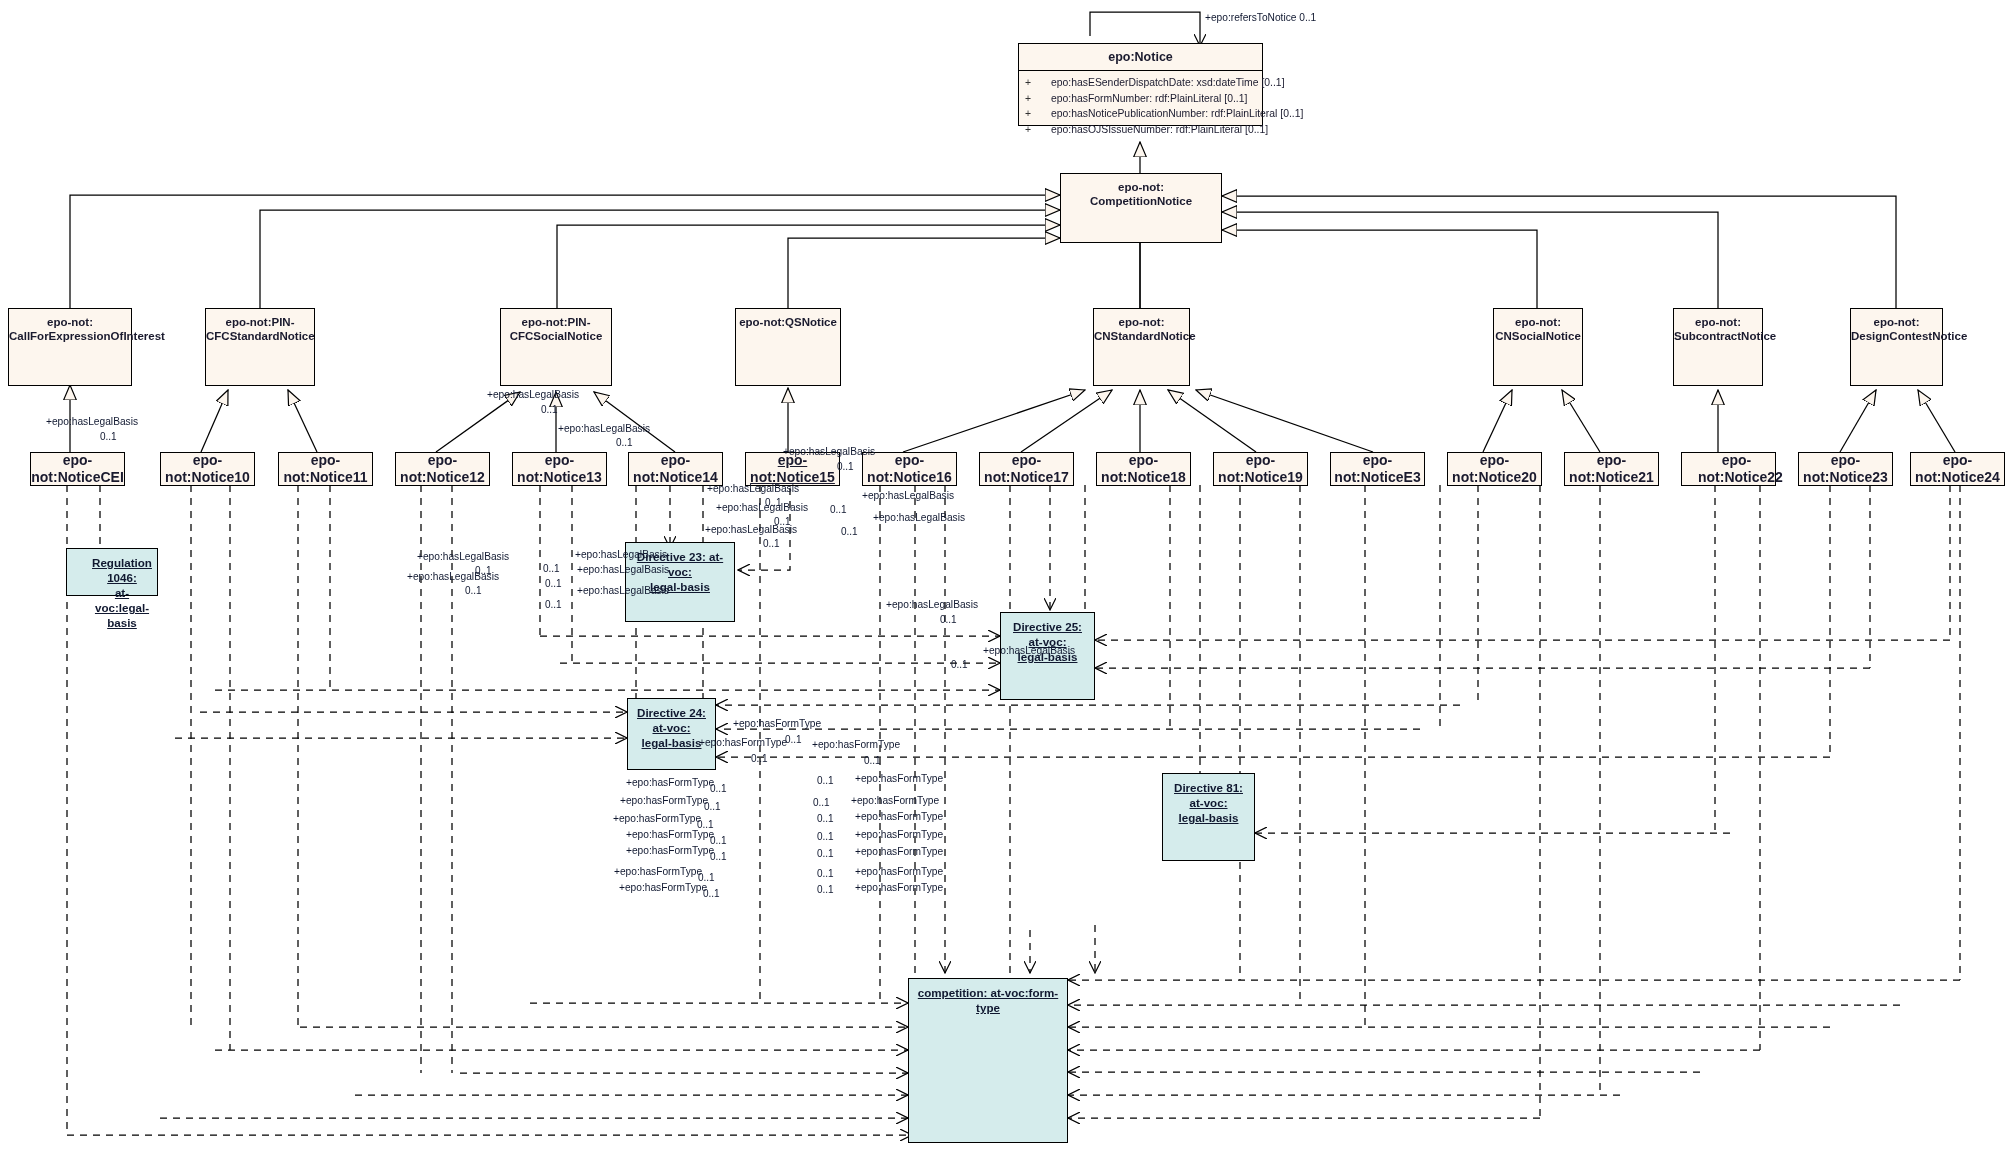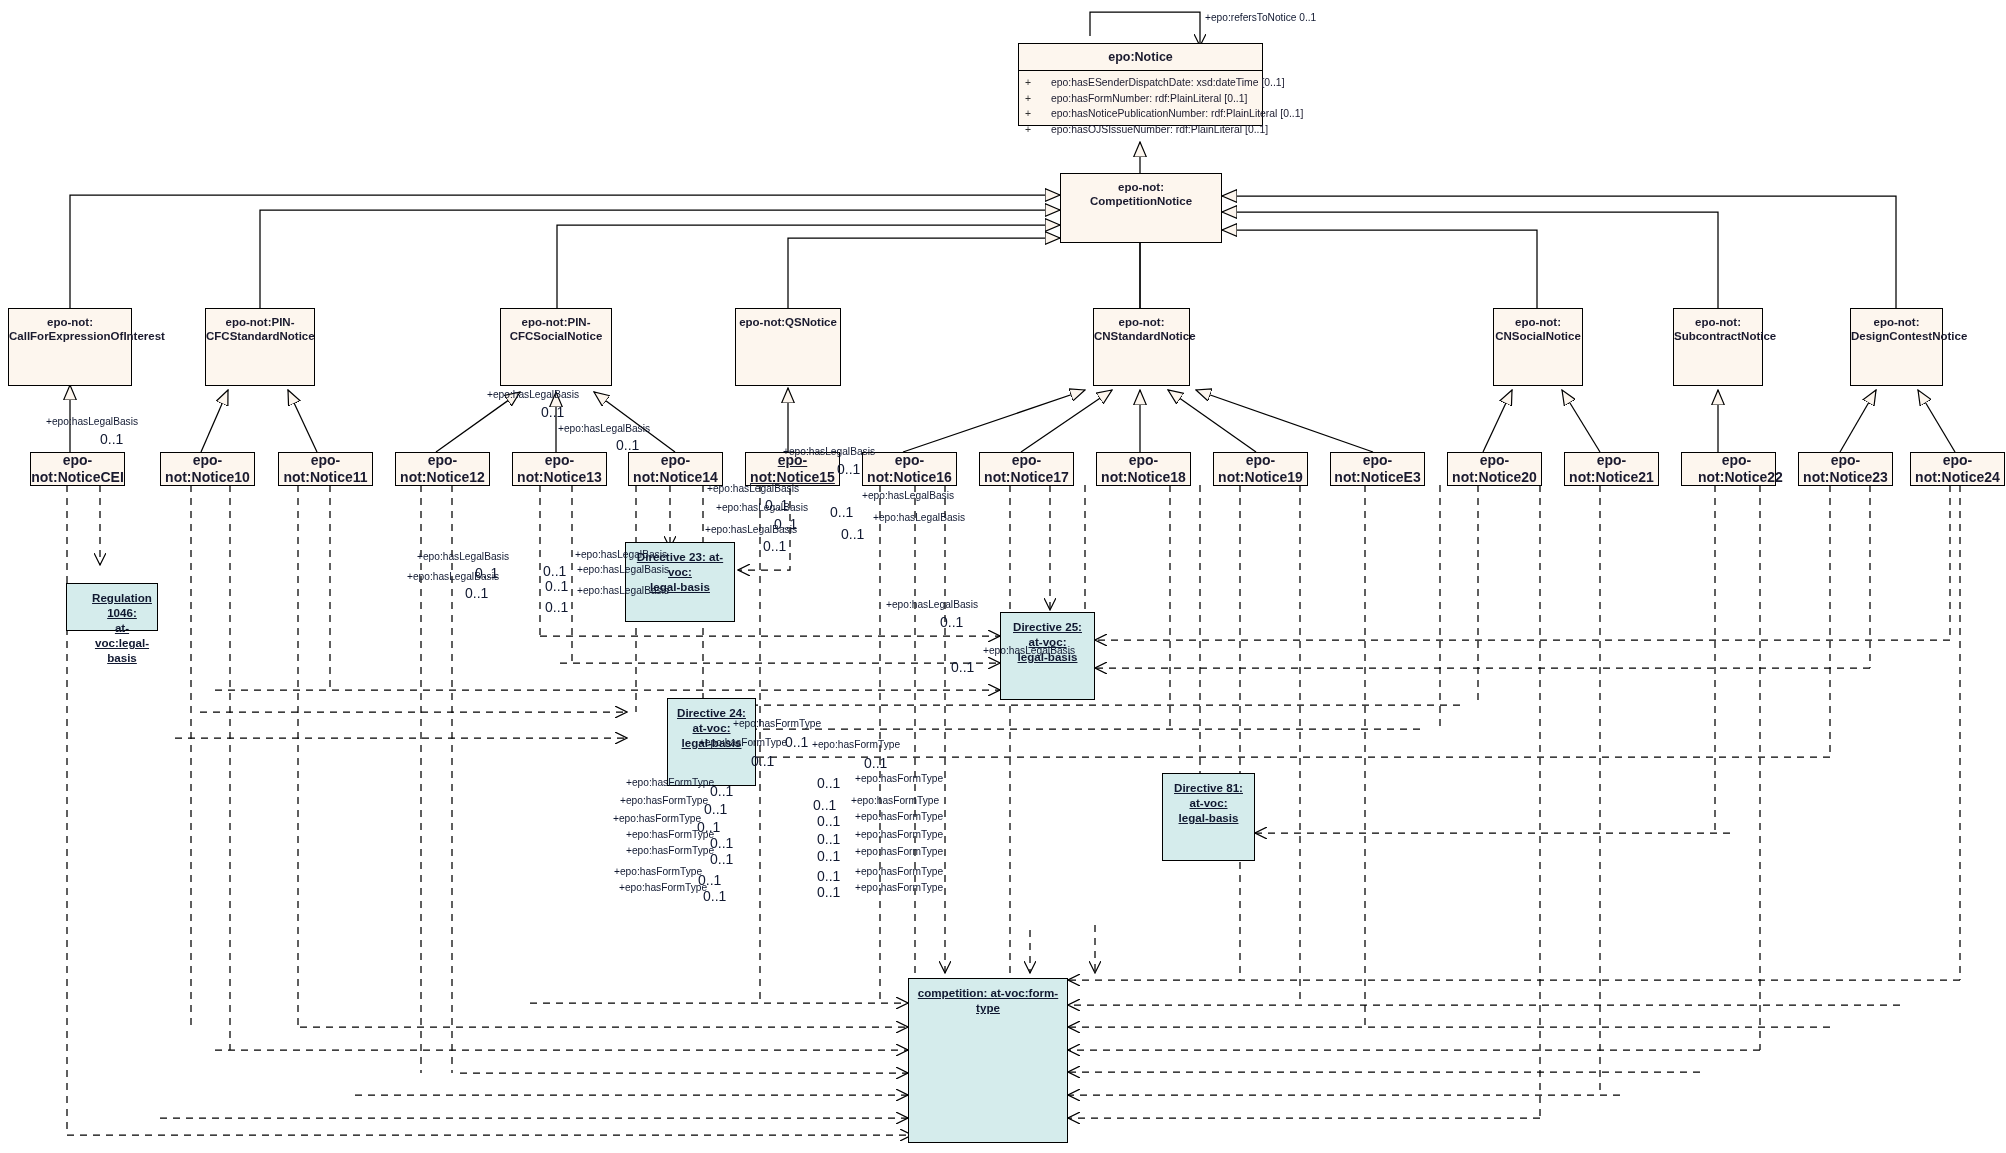--- a/index.html
+++ b/index.html
@@ -22,21 +22,21 @@
 
   .cls-head{width:100%;border-bottom:1.3px solid #000;padding:6px 4px 6px 4px;
             font-size:12.5px;font-weight:bold;box-sizing:border-box;}
   .attrs{width:100%;box-sizing:border-box;padding:4px 4px 4px 6px;font-weight:normal;
          text-align:left;font-size:10.4px;color:#1a1a2e;line-height:1.5;}
   .attrs div{white-space:nowrap;}
   .attrs .plus{display:inline-block;width:26px;color:#333;}
 
   .lbl{position:absolute;font-size:10.2px;color:#101830;white-space:nowrap;
        font-family:"Liberation Sans","DejaVu Sans",sans-serif;}
-  .mult{position:absolute;font-size:14px;color:#101830;white-space:nowrap;}
+  .mult{position:absolute;font-size:10px;color:#101830;white-space:nowrap;}
 </style>
 </head>
 <body>
 
 <div id="canvas">
 
   <svg class="edges" viewBox="0 0 2006 1153">
     <defs>
       <marker id="hollowTri" markerWidth="16" markerHeight="14" refX="15" refY="7" orient="auto" markerUnits="userSpaceOnUse">
         <path d="M15,7 L0,0.6 L0,13.4 Z" fill="#fdf6ee" stroke="#000" stroke-width="1.2"></path>
@@ -289,42 +289,42 @@
   <div class="node notice" style="left:1681px;top:452px;width:95px;height:34px;padding-left:16px;">
       <div class="title">epo-not:Notice22</div>
     </div>
   <div class="node notice" style="left:1798px;top:452px;width:95px;height:34px;">
       <div class="title">epo-not:Notice23</div>
     </div>
   <div class="node notice" style="left:1910px;top:452px;width:95px;height:34px;">
       <div class="title">epo-not:Notice24</div>
     </div>
 
-  <div class="voc" style="left:66px;top:583px;width:92px;height:48px;padding-left:20px;">
+  <div class="voc" style="left:66px;top:548px;width:92px;height:48px;padding-left:20px;">
     <div class="title">
       <span>Regulation 1046:</span><br>
       <span>at-voc:legal-basis</span>
     </div>
   </div>
 
   <div class="voc" style="left:625px;top:542px;width:110px;height:80px;">
     <div class="title">
       <span>Directive 23: at-voc:</span><br>
       <span>legal-basis</span>
     </div>
   </div>
 
   <div class="voc" style="left:1000px;top:612px;width:95px;height:88px;">
     <div class="title">
       <span>Directive 25: at-voc:</span><br>
       <span>legal-basis</span>
     </div>
   </div>
 
-  <div class="voc" style="left:627px;top:698px;width:89px;height:88px;margin-left:40px;">
+  <div class="voc" style="left:627px;top:698px;width:89px;height:72px;">
     <div class="title">
       <span>Directive 24: at-voc:</span><br>
       <span>legal-basis</span>
     </div>
   </div>
 
   <div class="voc" style="left:1162px;top:773px;width:93px;height:88px;">
     <div class="title">
       <span>Directive 81: at-voc:</span><br>
       <span>legal-basis</span>

